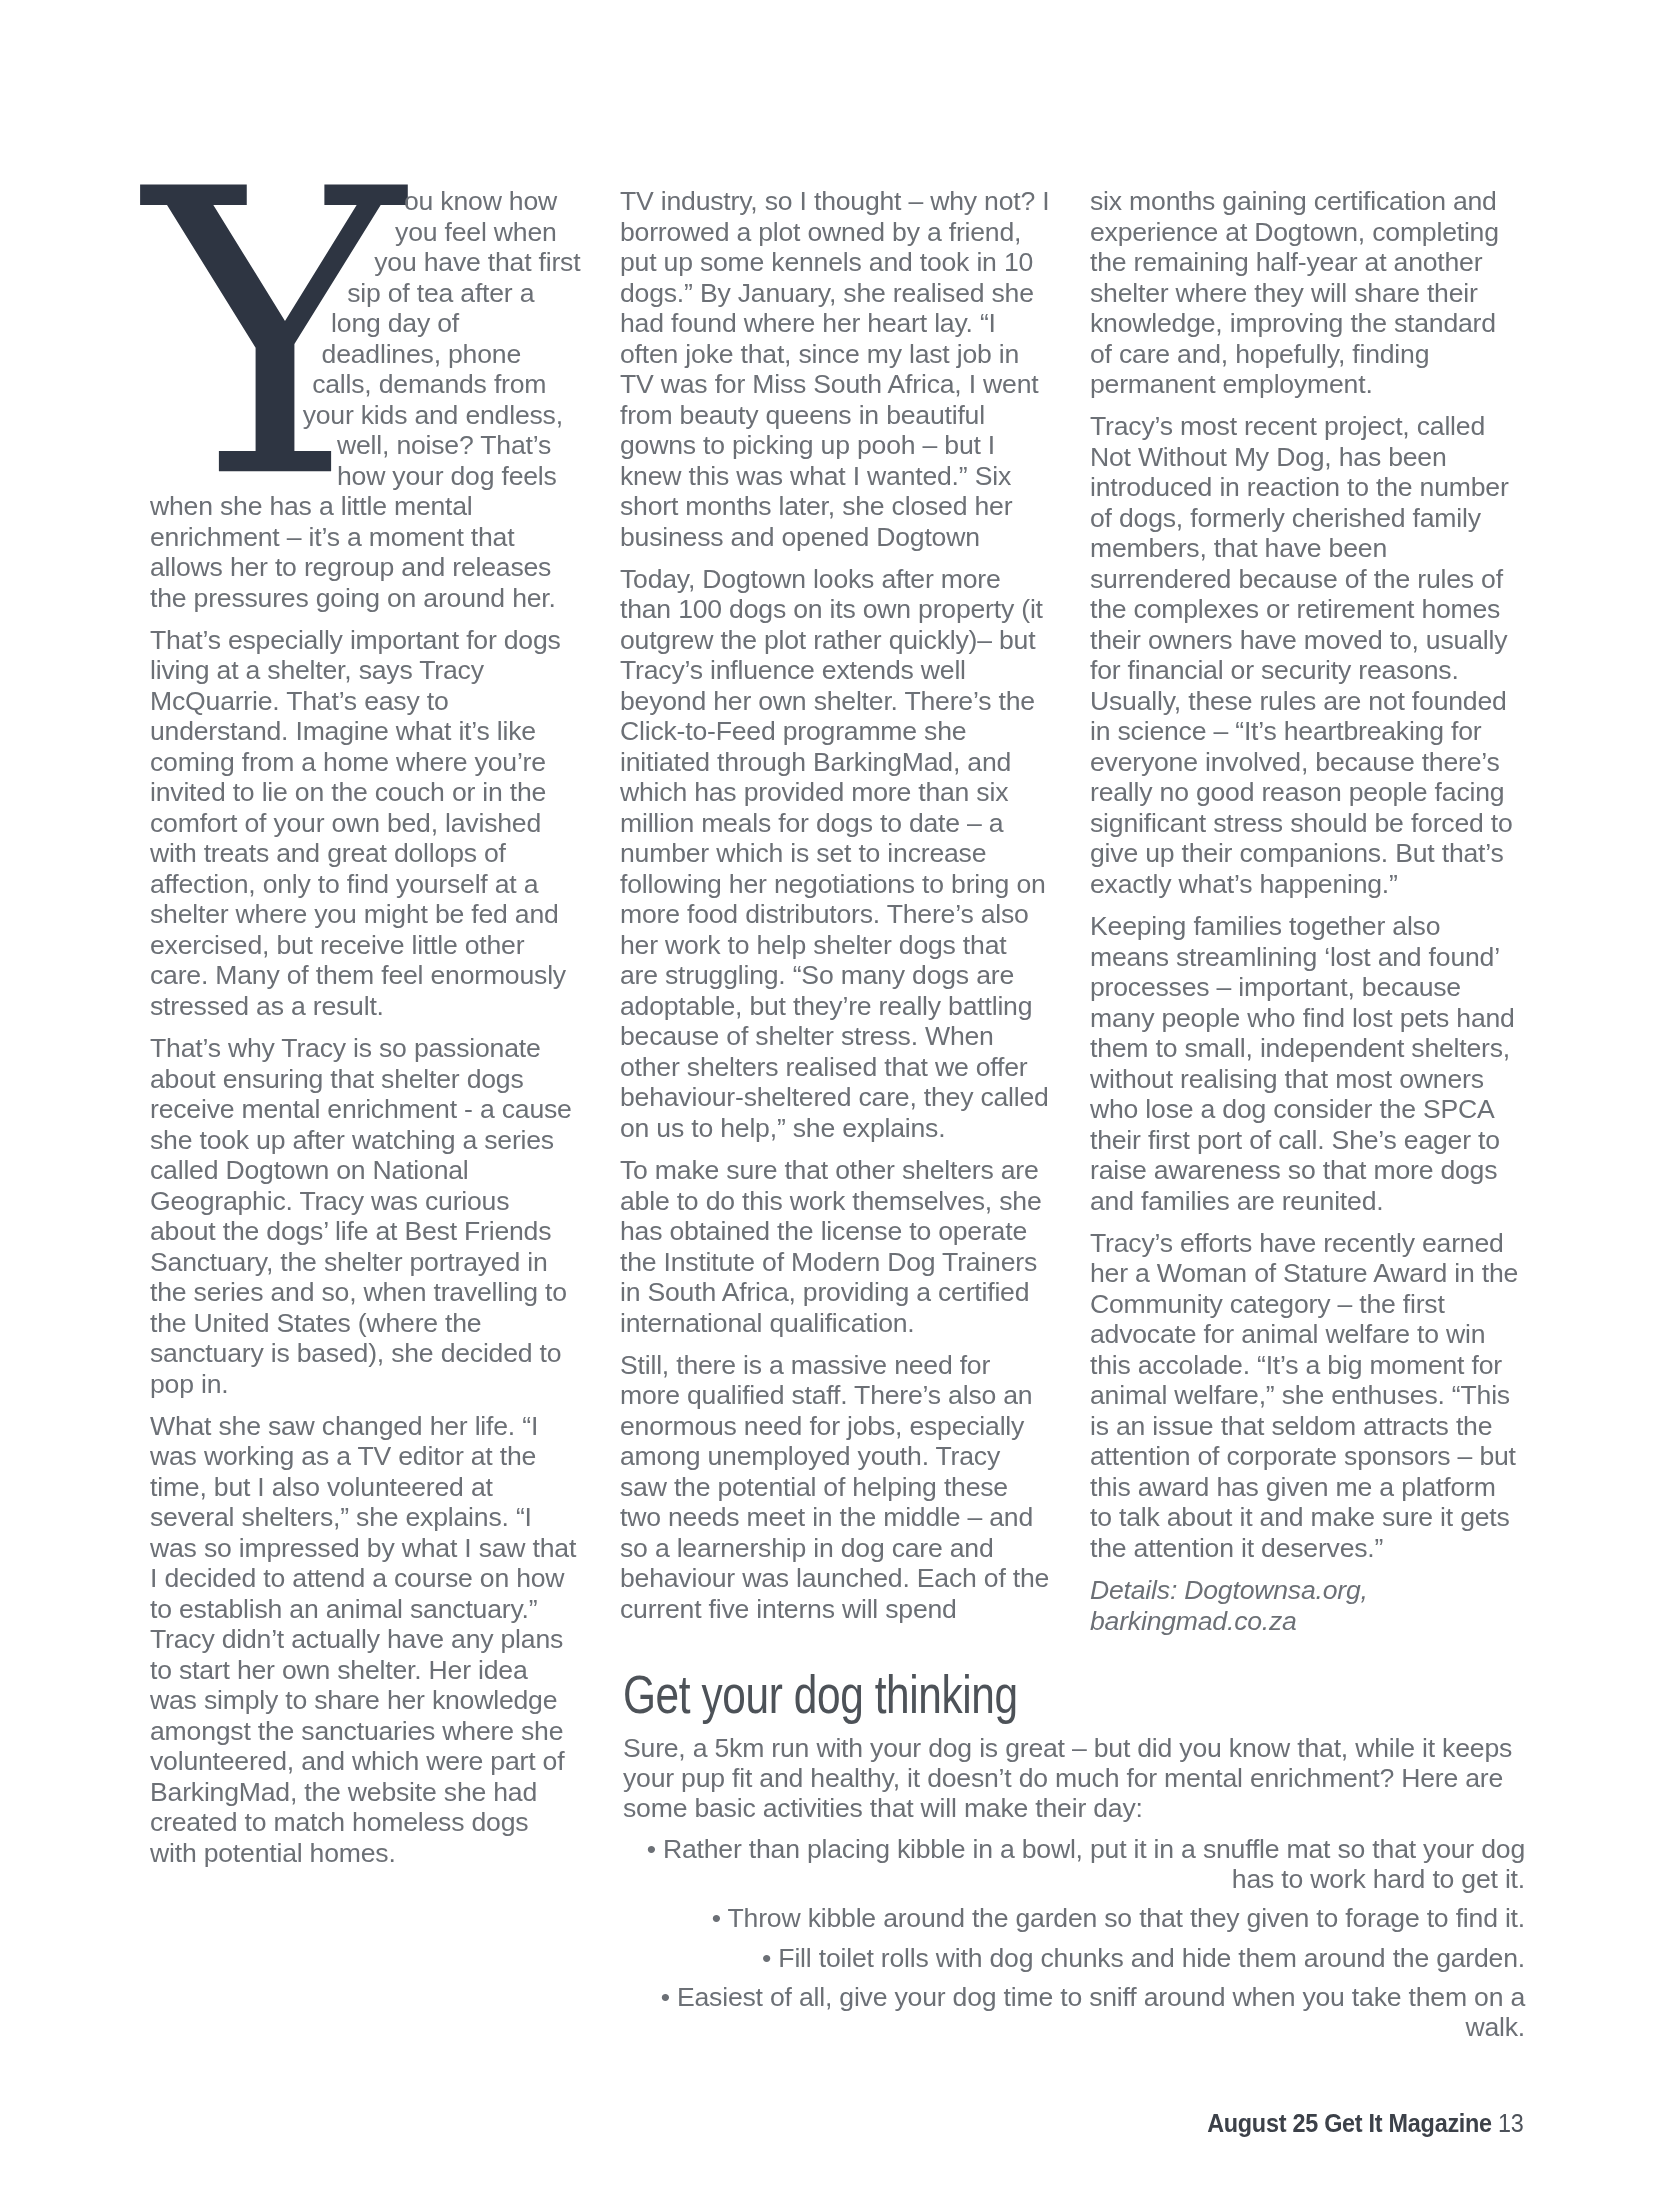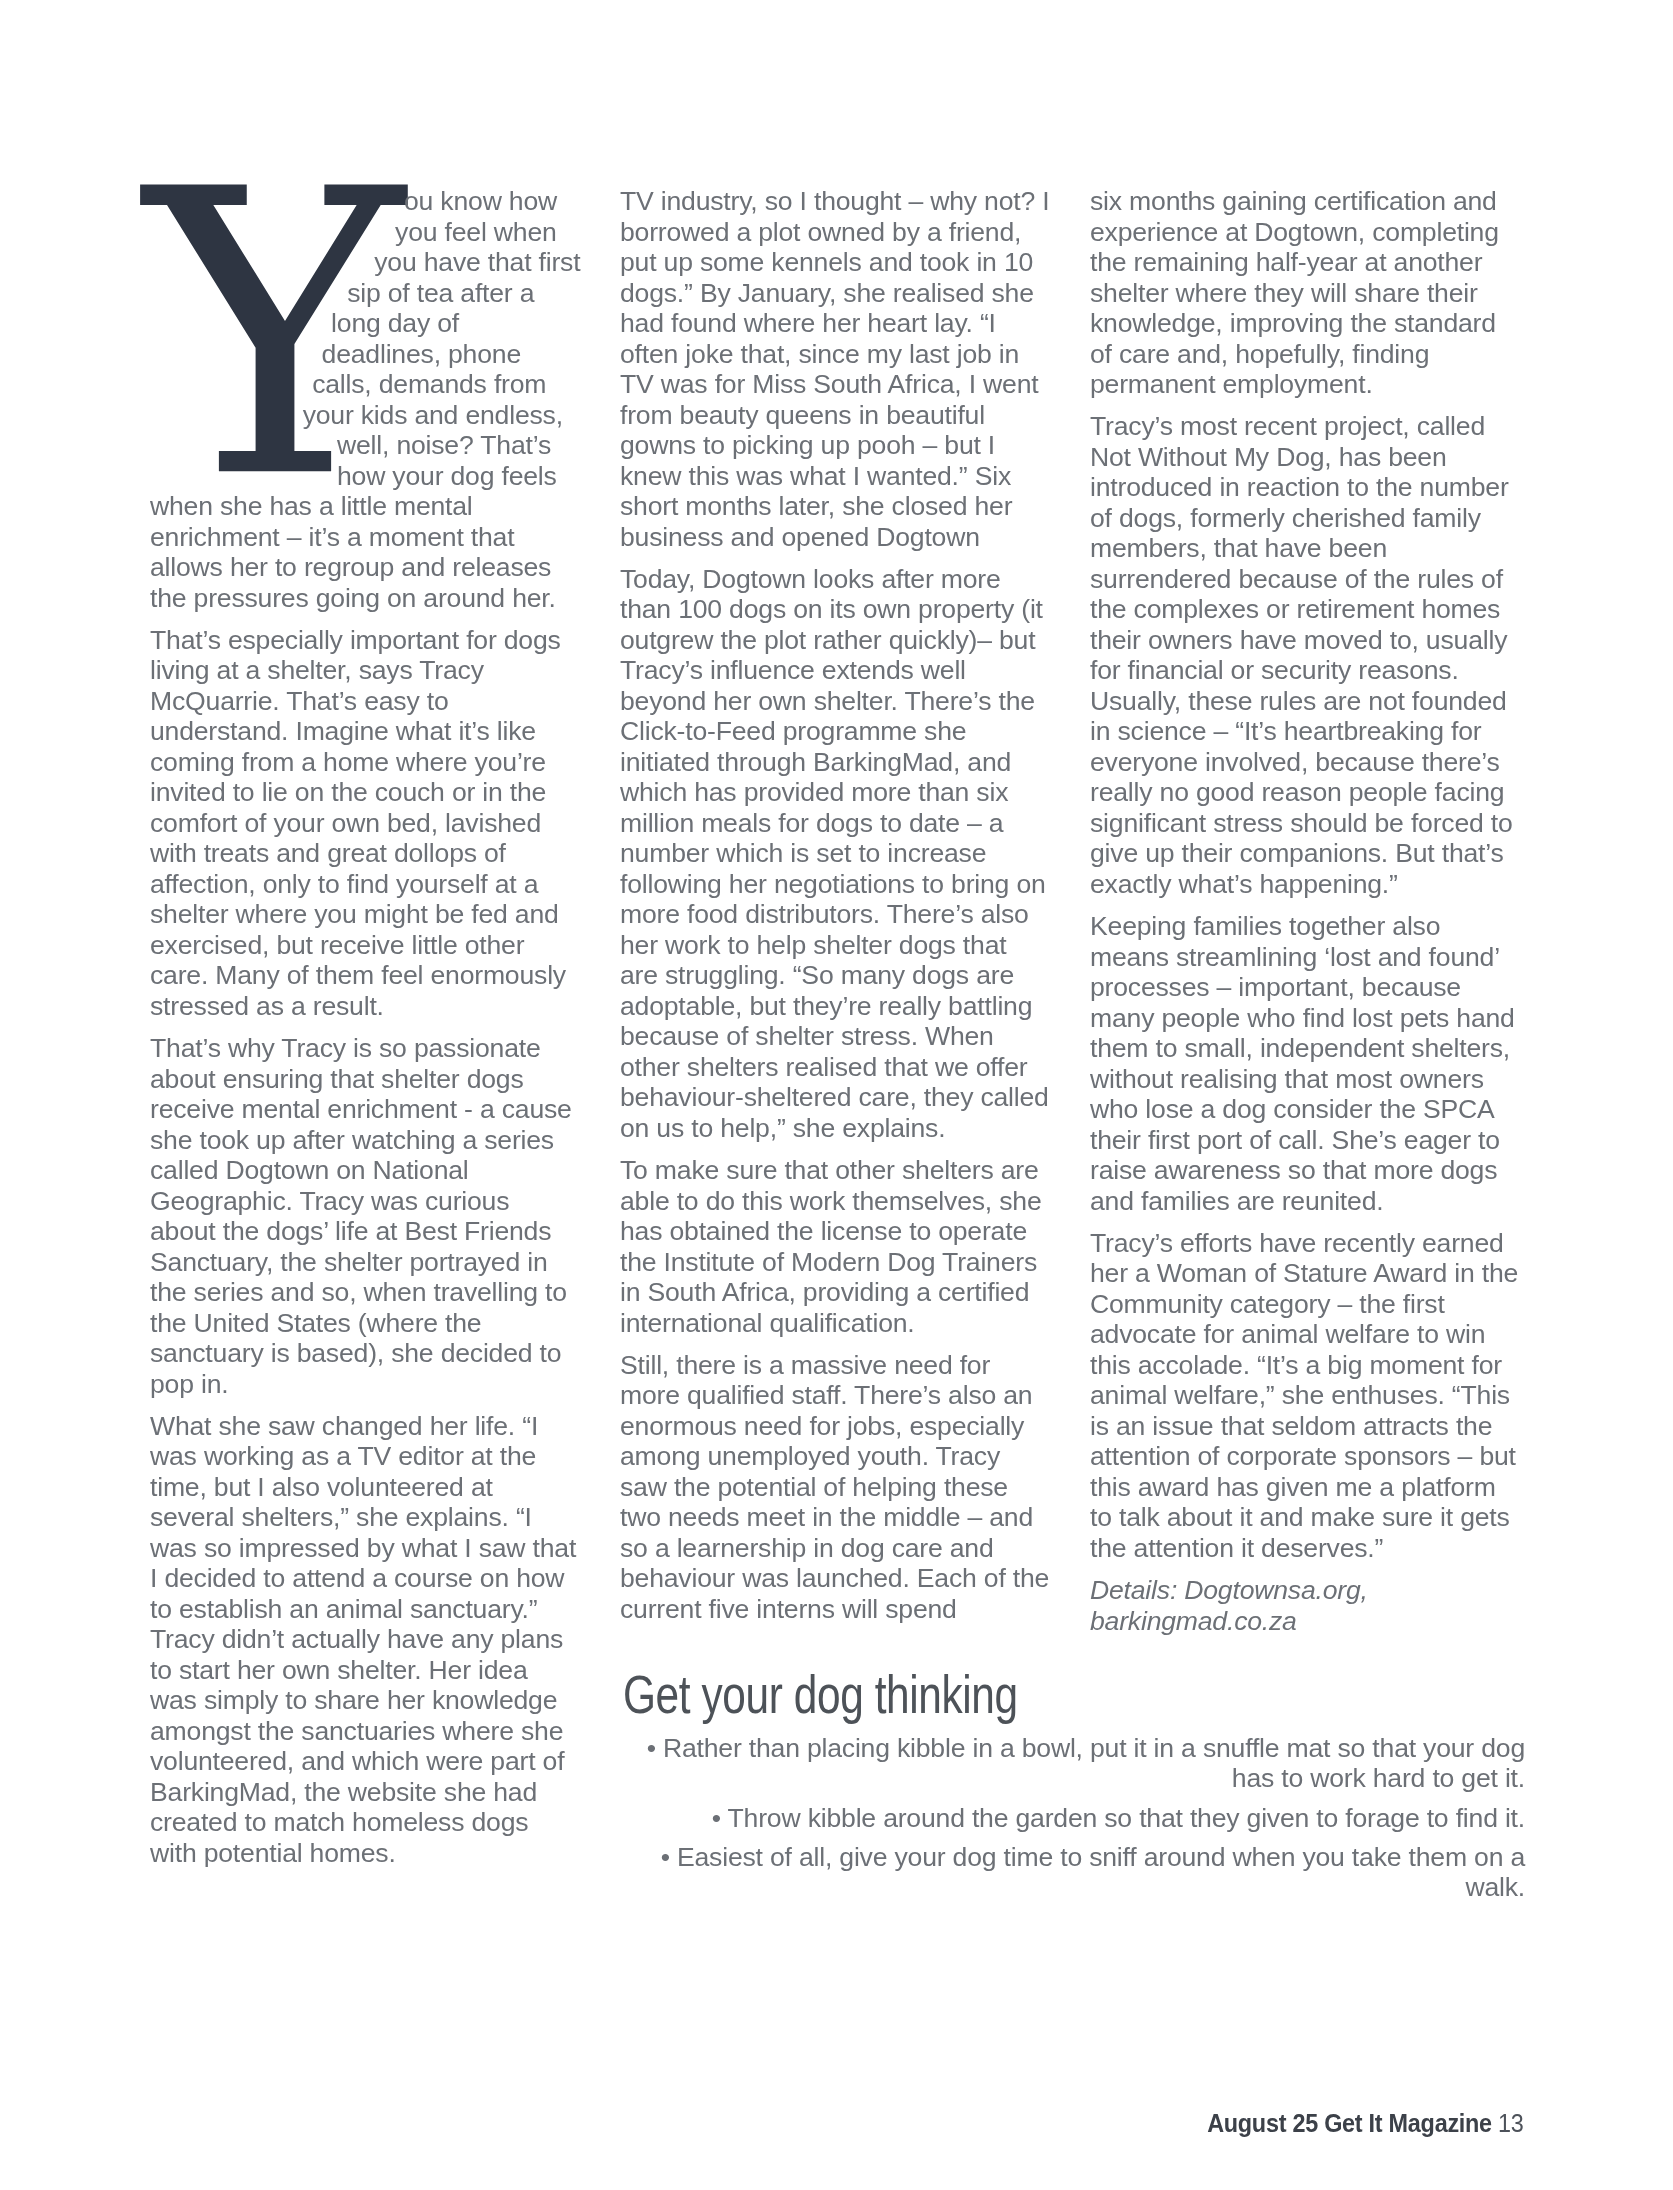--- a/index.html
+++ b/index.html
@@ -59,22 +59,24 @@
       <p>Tracy’s most recent project, called Not Without My Dog, has been introduced in reaction to the number of dogs, formerly cherished family members, that have been surrendered because of the rules of the complexes or retirement homes their owners have moved to, usually for financial or security reasons. Usually, these rules are not founded in science – “It’s heartbreaking for everyone involved, because there’s really no good reason people facing significant stress should be forced to give up their companions. But that’s exactly what’s happening.”</p>
       <p>Keeping families together also means streamlining ‘lost and found’ processes – important, because many people who find lost pets hand them to small, independent shelters, without realising that most owners who lose a dog consider the SPCA their first port of call. She’s eager to raise awareness so that more dogs and families are reunited.</p>
       <p>Tracy’s efforts have recently earned her a Woman of Stature Award in the Community category – the first advocate for animal welfare to win this accolade. “It’s a big moment for animal welfare,” she enthuses. “This is an issue that seldom attracts the attention of corporate sponsors – but this award has given me a platform to talk about it and make sure it gets the attention it deserves.”</p>
       <p class="italic">Details: Dogtownsa.org, barkingmad.co.za</p>
     </div>
 
   </div>
 
   <div class="bottom">
     <h2 class="heading"><span>Get your dog thinking</span></h2>
+    <p class="intro">Sure, a 5km run with your dog is great – but did you know that, while it keeps your pup fit and healthy, it doesn’t do much for mental enrichment? Here are some basic activities that will make their day:</p>
     <p class="bullet">Rather than placing kibble in a bowl, put it in a snuffle mat so that your dog has to work hard to get it.</p>
     <p class="bullet">Throw kibble around the garden so that they given to forage to find it.</p>
+    <p class="bullet">Fill toilet rolls with dog chunks and hide them around the garden.</p>
     <p class="bullet">Easiest of all, give your dog time to sniff around when you take them on a walk.</p>
   </div>
 
   <div class="footer">
     <span class="inner"><span class="bold">August 25</span> <span class="bold">Get It Magazine</span> <span class="pageno">13</span></span>
   </div>
 
 </div>
 
 

